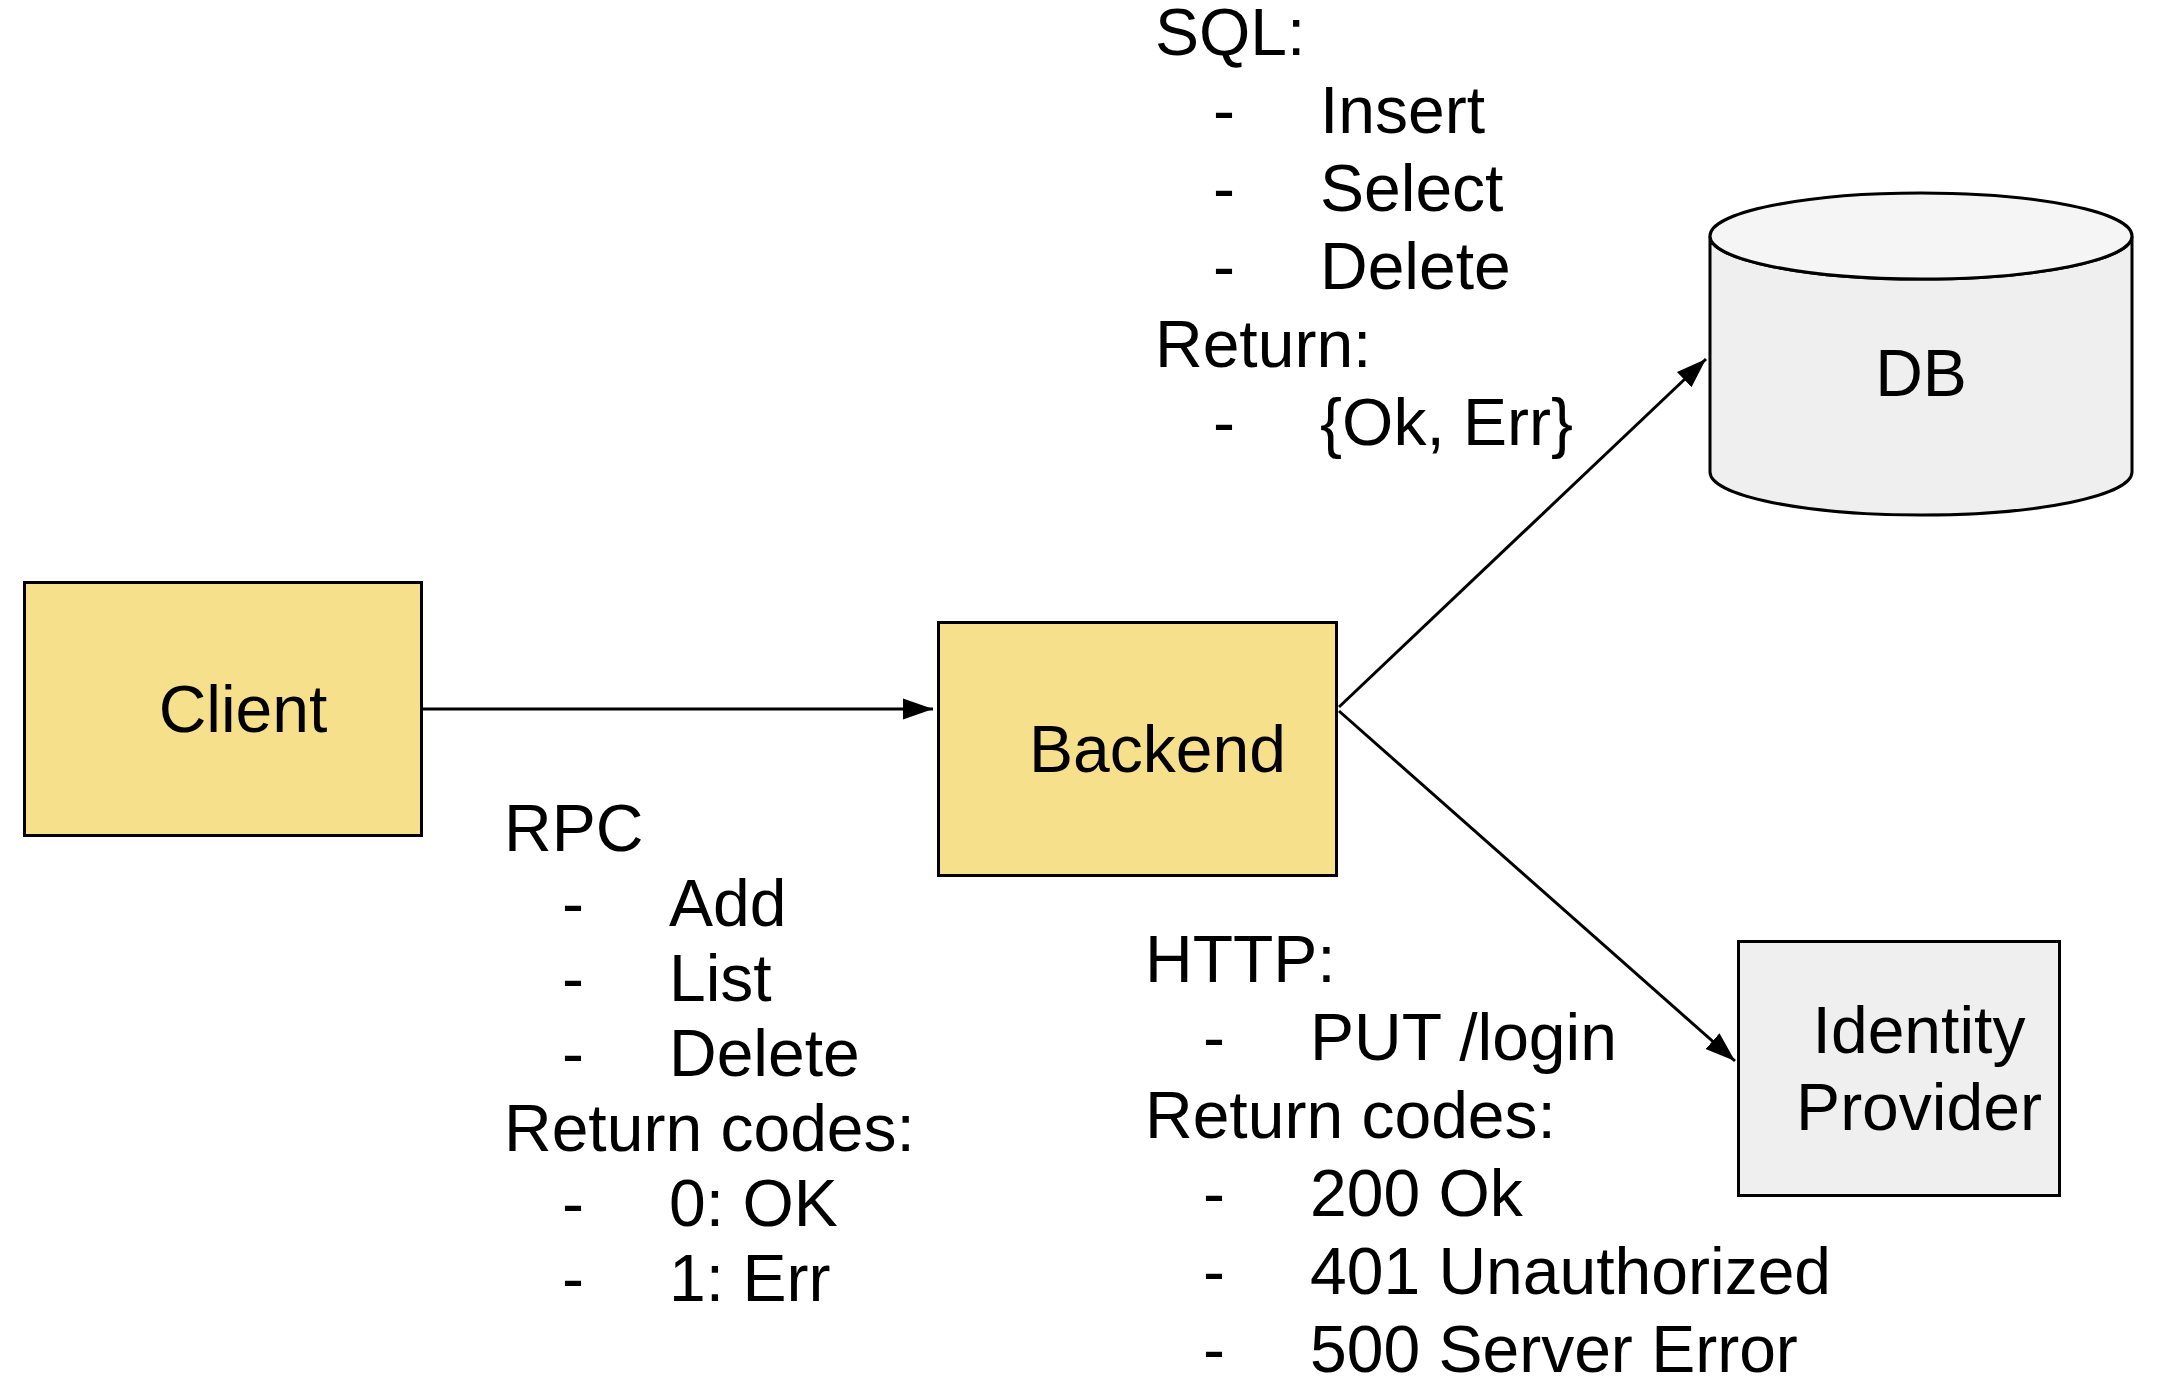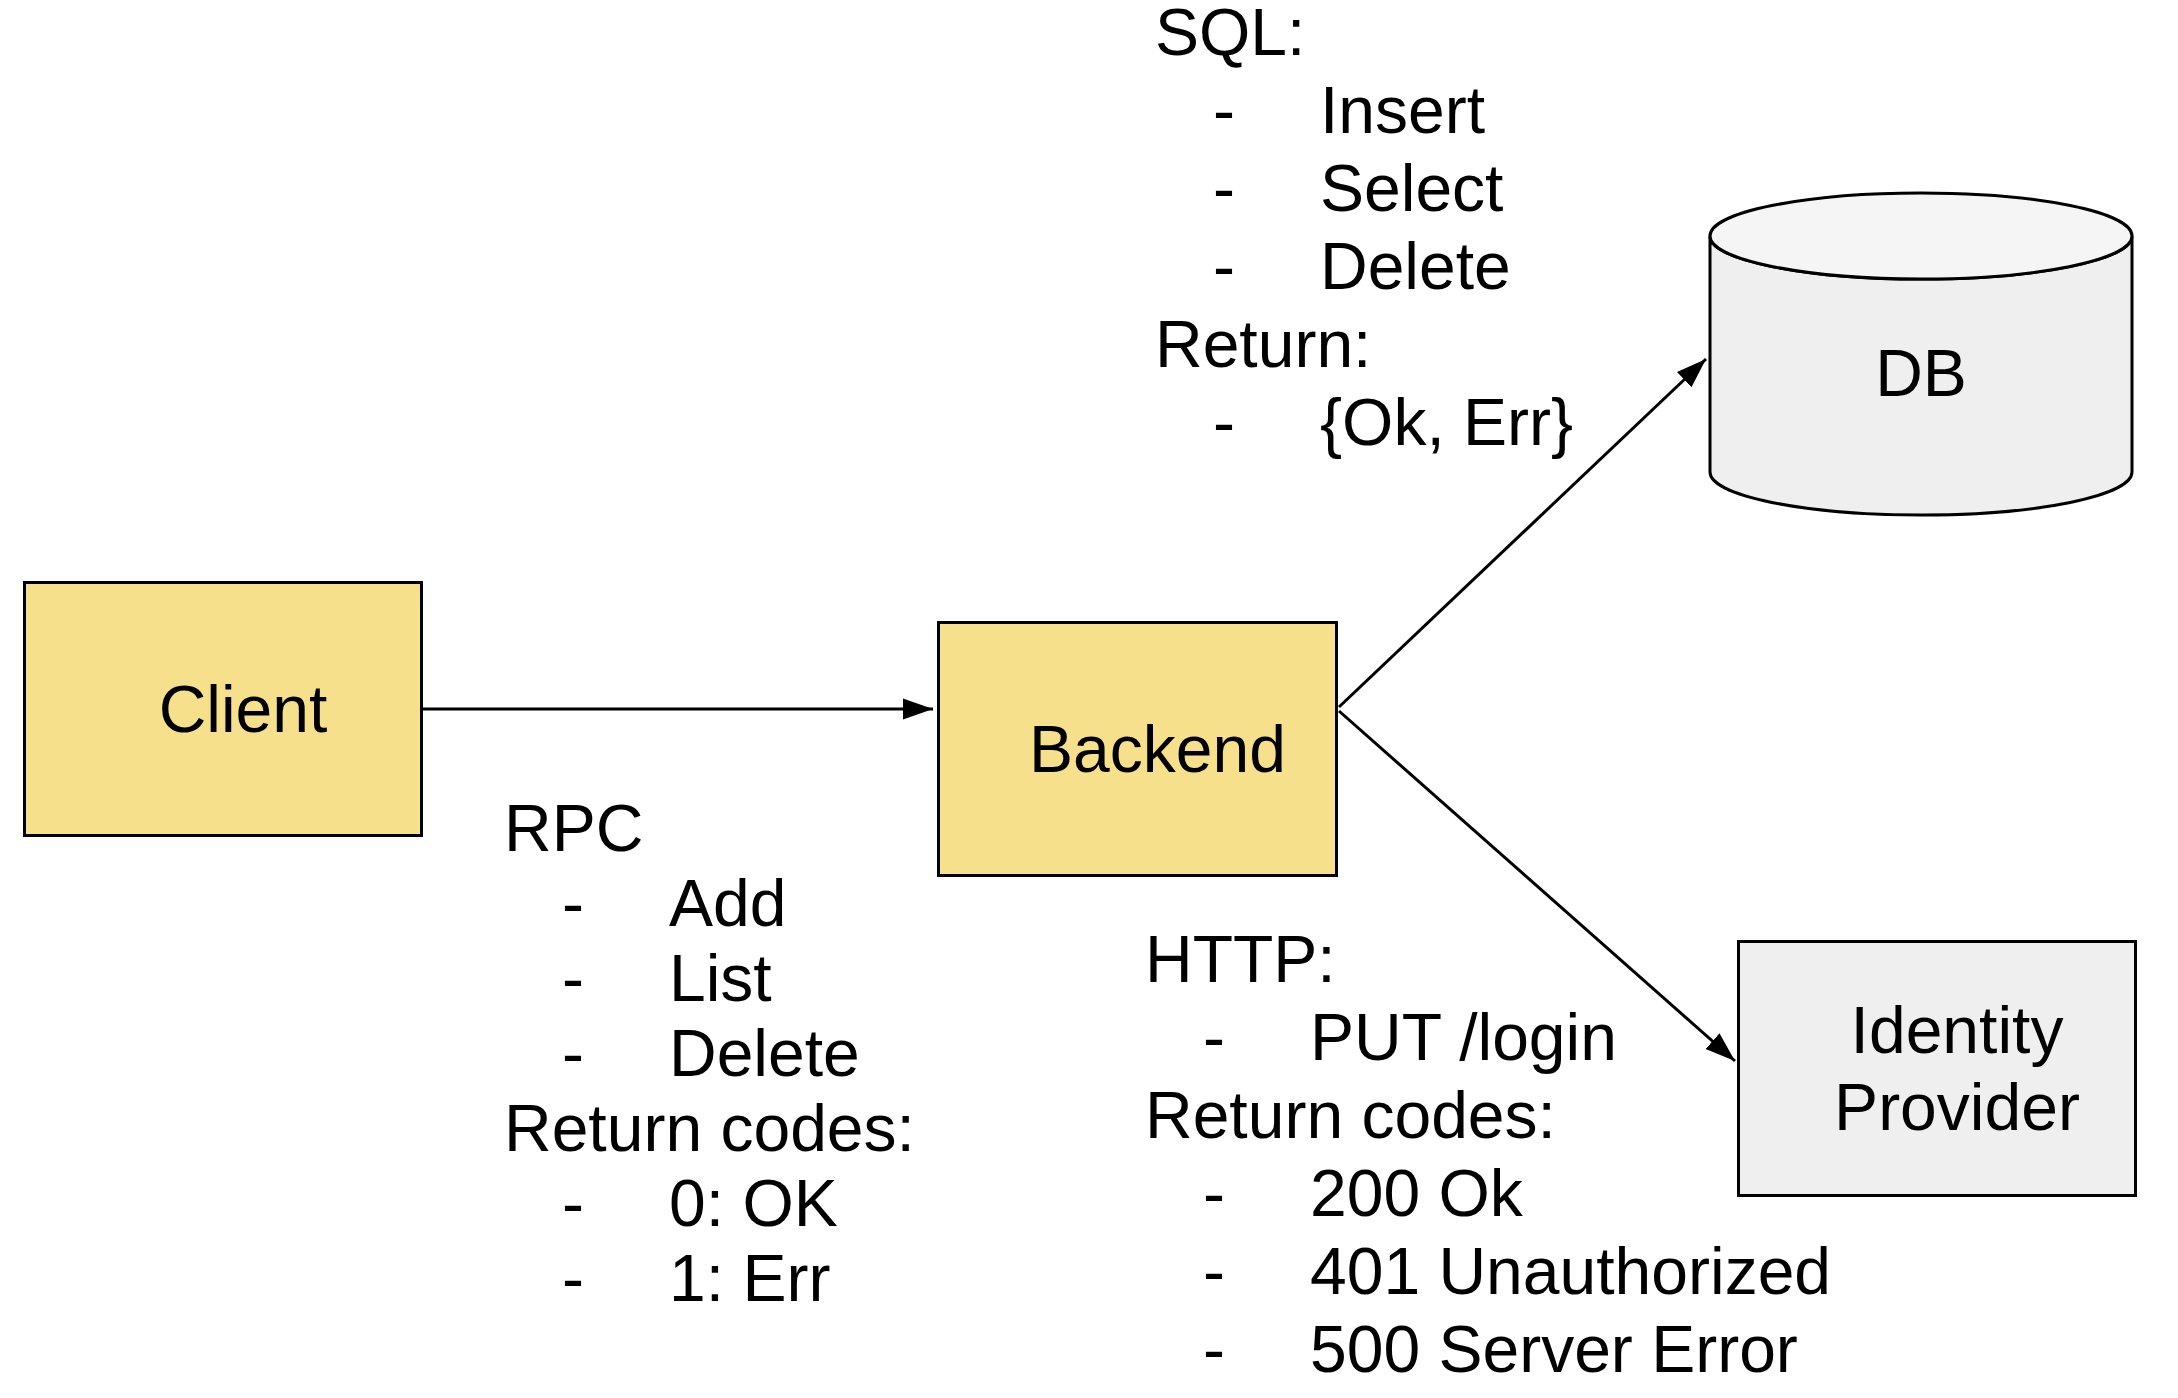--- a/index.html
+++ b/index.html
@@ -32,21 +32,21 @@
     font-size: 66px;
     text-align: center;
     line-height: 77px;
     padding-left: 40px;
   }
   .node.yellow { background: var(--node-yellow, #f7e08c); }
   .node.gray   { background: var(--node-gray, #efefef); }
 
   #node-client  { left: 23px;   top: 581px; width: 400px; height: 256px; }
   #node-backend { left: 937px;  top: 581px; width: 401px; height: 256px; margin-top: 40px; }
-  #node-idp     { left: 1737px; top: 940px; width: 400px; height: 257px; }
+  #node-idp     { left: 1737px; top: 940px; width: 324px; height: 257px; }
 
   #db-label {
     position: absolute;
     left: 1710px; top: 340px; width: 422px;
     font-size: 66px; line-height: 66px;
     text-align: center;
   }
 
   .ann {
     position: absolute;

